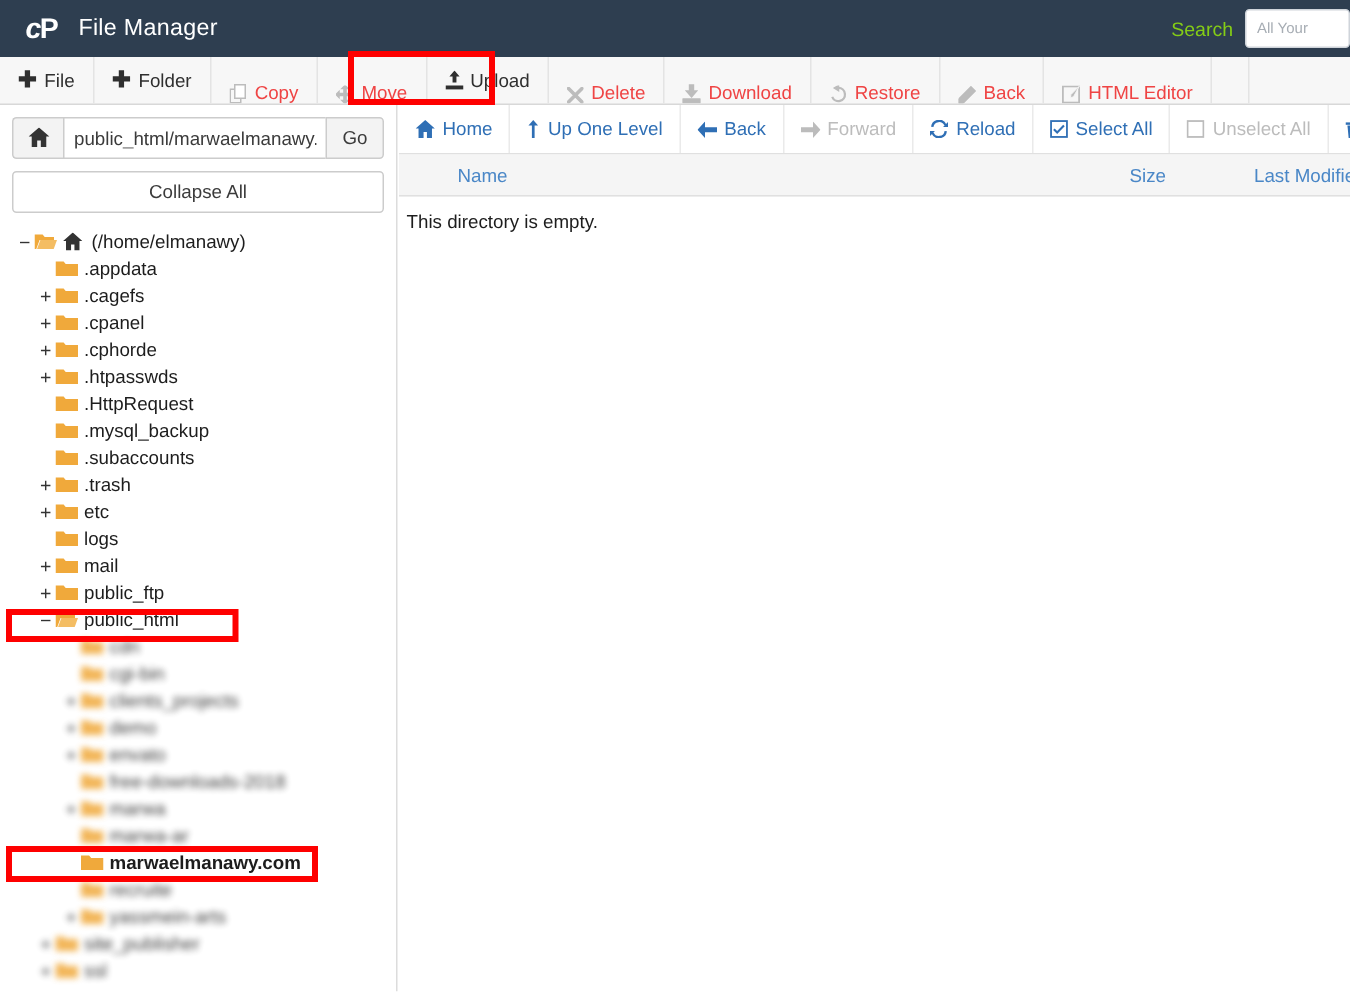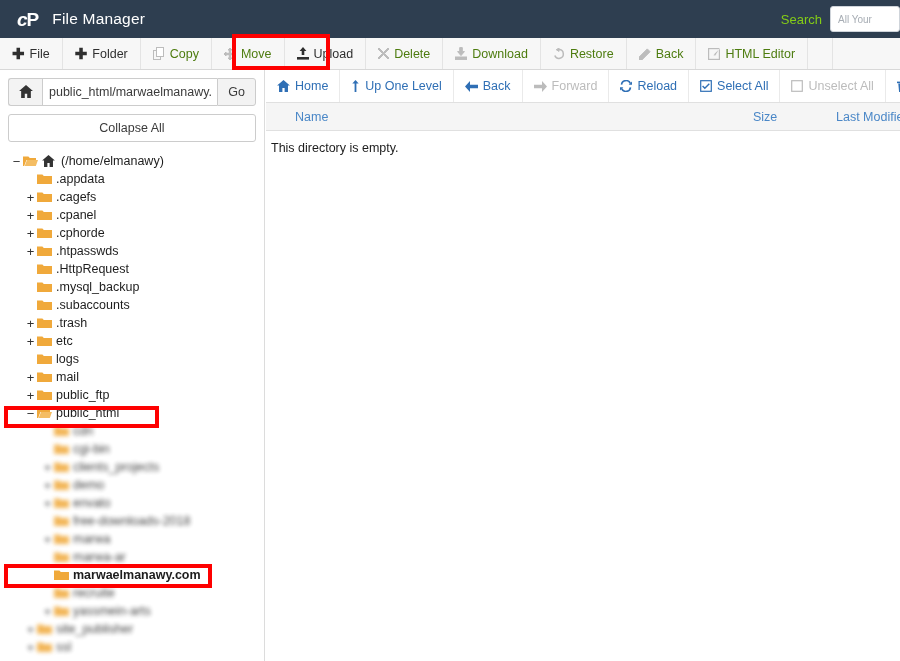--- a/index.html
+++ b/index.html
@@ -50,21 +50,21 @@
     border-bottom: 1px solid #d8d8d8;
     display: flex; align-items: stretch;
     overflow: hidden;
   }
   .tb-item {
     display: flex; align-items: center; gap: 5px;
     padding: 0 12px; font-size: 12.5px; white-space: nowrap;
     border-right: 1px solid #e4e4e4;
     color: #2f2f2f;
   }
-  .tb-item.disabled { color: #4d7c0f; }
+  .tb-item.disabled { color: #ef4444; align-items: flex-end; }
   .tb-item .ico { display: inline-flex; align-items: center; font-size: 12px; line-height: 1; }
   .tb-item.disabled .ico svg { fill: #bcbcbc; stroke: #bcbcbc; }
   .tb-item .ico svg { fill: #2f2f2f; }
   .tb-plus { font-size: 15px; font-weight: bold; line-height: 1; }
 
   
   .left-pane {
     position: absolute; left: 0; top: 70px;
     width: 265px; height: 591px;
     background: #ffffff;
@@ -137,21 +137,21 @@
   }
   .lt-item.disabled { color: #bcbcbc; }
   .lt-item .ico { display: inline-flex; align-items: center; line-height: 1; }
 
   .col-head {
     height: 28px; background: #f5f5f5;
     border-bottom: 1px solid #e0e0e0;
     display: flex; align-items: center;
     position: relative; font-size: 12.5px;
   }
-  .col-name { color: #4a87c7; padding-left: 29px; }
+  .col-name { color: #4a87c7; padding-left: 39px; }
   .col-size { color: #4a87c7; position: absolute; left: 487px; }
   .col-mod  { color: #4a87c7; position: absolute; left: 570px; text-align: center; }
   .empty-msg {
     padding: 10px 5px 0 5px; font-size: 12.5px; color: #1d1d1d;
   }
 
   
   .redbox {
     position: absolute; border: 4px solid #fe0000;
     pointer-events: none; z-index: 40;

